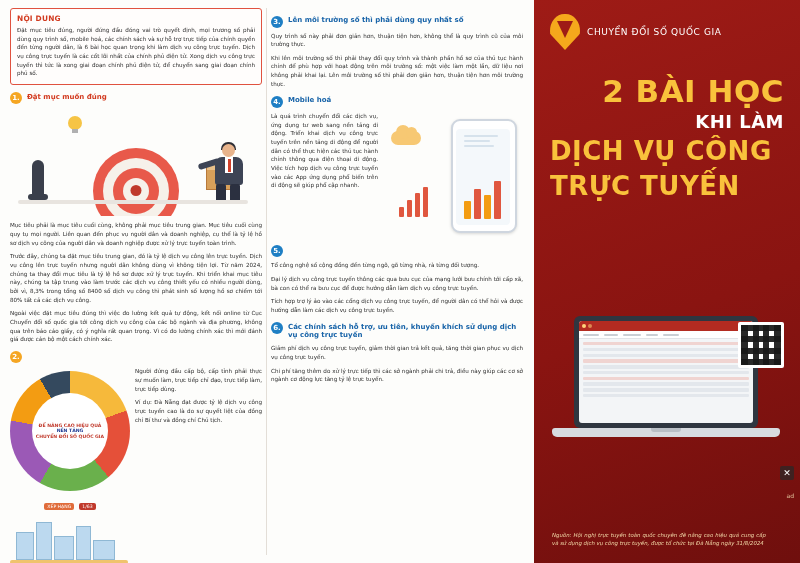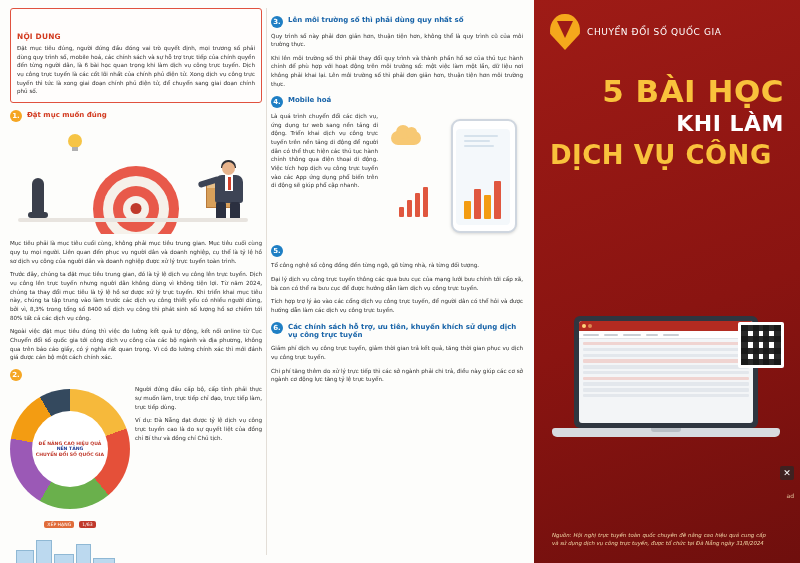--- a/index.html
+++ b/index.html
@@ -30,21 +30,21 @@
     gap: 9px;
   }
   .col {
     width: 252px;
     box-sizing: border-box;
   }
   
   .intro-box {
     border: 1.2px solid #e0523f;
     border-radius: 3px;
-    padding: 23px 6px 6px 6px;
+    padding: 5px 6px 6px 6px;
     margin-bottom: 7px;
     background: #fffdfc;
   }
   .intro-title {
     color: #d23a1f;
     font-weight: bold;
     font-size: 7.4px;
     letter-spacing: .2px;
     margin-bottom: 3px;
   }
@@ -406,21 +406,21 @@
     color: #ffffff;
   }
   .big-num {
     font-size: 31px;
     font-weight: bold;
     color: #f9c23c;
     letter-spacing: .5px;
     line-height: 1.12;
   }
   .sub-line {
-    font-size: 22px;
+    font-size: 18px;
     font-weight: bold;
     color: #ffffff;
     letter-spacing: .5px;
     text-align: right;
     margin-top: 2px;
   }
   .big2 {
     font-size: 26px;
     font-weight: bold;
     color: #f9c23c;
@@ -701,23 +701,24 @@
 
     <div class="brand">
       <div class="logo-badge">
         <div class="drop"></div>
         <div class="inner"></div>
       </div>
       <div class="brand-text">CHUYỂN ĐỔI SỐ QUỐC GIA</div>
     </div>
 
     <div style="text-align:right;">
-      <div class="big-num">5 BÀI HỌC</div>
+      <div class="big-num">2 BÀI HỌC</div>
       <div class="sub-line">KHI LÀM</div>
       <div class="big2">DỊCH VỤ CÔNG</div>
+      <div class="big2">TRỰC TUYẾN</div>
     </div>
 
     <div class="laptop">
       <div class="lid">
         <div class="screen">
           <div class="lp-top">
             <div class="dot"></div>
             <div class="dot" style="opacity:.55;"></div>
           </div>
           <div class="lp-nav">

